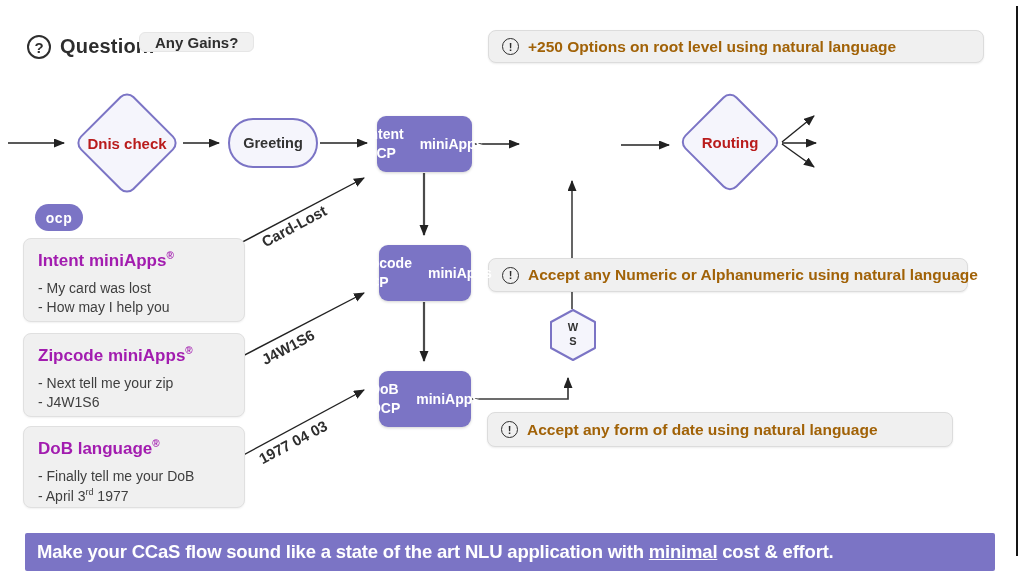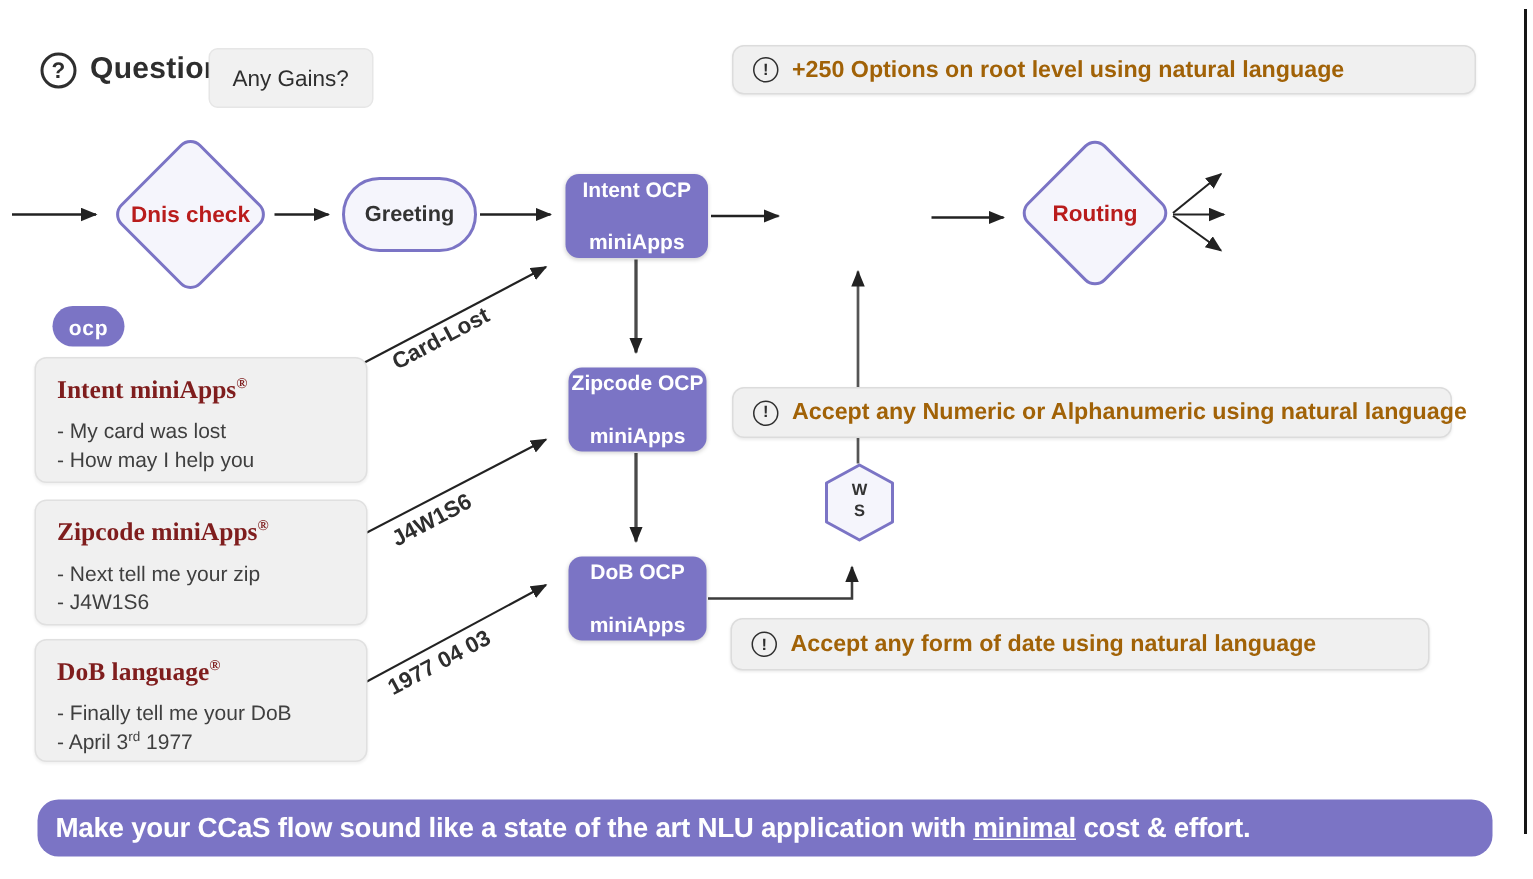--- a/index.html
+++ b/index.html
@@ -6,22 +6,22 @@
   .stage{position:relative;width:1022px;height:586px;background:#ffffff;overflow:hidden;
          font-family:"Liberation Sans",sans-serif;color:#2e2e2e;}
   .abs{position:absolute;}
   svg.overlay{position:absolute;left:0;top:0;z-index:1;}
   .z2{z-index:2;}
 
   
   .q-icon{left:27px;top:35px;width:24px;height:24px;border:2.5px solid #2e2e2e;border-radius:50%;
           display:flex;align-items:center;justify-content:center;font-weight:bold;font-size:15px;box-sizing:border-box;}
   .q-label{left:60px;top:35px;font-weight:bold;font-size:20px;letter-spacing:.2px;}
-  .q-badge{left:139px;top:32px;height:40px;padding:0 15px;background:#f1f1f1;border:1px solid #e6e6e6;
-           border-radius:6px;display:flex;align-items:center;font-weight:normal;font-size:15px;box-sizing:border-box;}
+  .q-badge{left:139px;top:32px;height:20px;padding:0 15px;background:#f1f1f1;border:1px solid #e6e6e6;
+           border-radius:6px;display:flex;align-items:center;font-weight:bold;font-size:15px;box-sizing:border-box;}
 
   
   .callout{background:#f0f0f0;border:1px solid #dcdcdc;border-radius:8px;display:flex;align-items:center;
            gap:9px;padding:0 13px;box-sizing:border-box;box-shadow:0 1px 2px rgba(0,0,0,.08);}
   .callout .cicon{width:17px;height:17px;border:1.7px solid #2e2e2e;border-radius:50%;flex:none;
            display:flex;align-items:center;justify-content:center;font-weight:bold;font-size:11px;box-sizing:border-box;}
   .callout .ctxt{font-weight:bold;font-size:15.5px;color:#a16207;white-space:nowrap;}
 
   
   .dia-wrap{display:block;}
@@ -29,46 +29,46 @@
        transform:rotate(45deg);box-sizing:border-box;}
   .dia-label{position:absolute;inset:0;display:flex;align-items:center;justify-content:center;
        font-weight:bold;font-size:15px;color:#b91c1c;}
 
   
   .pill{background:#f5f5fc;border:2.5px solid #7b74c5;border-radius:28px;display:flex;flex-direction:column;
         align-items:center;justify-content:center;font-weight:bold;font-size:14.5px;color:#333;
         line-height:1.25;box-sizing:border-box;}
 
   
-  .pnode{background:#7b74c5;border-radius:9px;color:#ffffff;display:flex;flex-direction:column;
+  .pnode{background:#7b74c5;border-radius:9px;color:#ffffff;display:flex;flex-direction:row;
          align-items:center;justify-content:center;font-weight:bold;font-size:14px;line-height:1.35;
          box-shadow:0 1px 3px rgba(0,0,0,.18);gap:16px;}
 
   
   .hex-label{left:551px;top:310px;width:44px;height:50px;display:flex;flex-direction:column;
          align-items:center;justify-content:center;font-weight:bold;font-size:11px;line-height:1.25;color:#333;}
 
   
   .ocp{left:35px;top:204px;width:48px;height:27px;background:#7b74c5;border-radius:14px;display:flex;
        align-items:center;justify-content:center;color:#fff;font-weight:bold;font-size:14px;letter-spacing:.5px;}
 
   
   .card{background:#f0f0f0;border:1px solid #e0e0e0;border-radius:8px;padding:9px 14px;box-sizing:border-box;
         box-shadow:0 1px 2px rgba(0,0,0,.06);}
-  .card h3{margin:2px 0 9px 0;font-size:17px;color:#7f1d1d;font-weight:bold;font-family:Liberation Serif, serif;}
+  .card h3{margin:2px 0 9px 0;font-size:17px;color:#a21caf;font-weight:bold;}
   .card h3 .reg{font-size:10px;vertical-align:super;}
   .card p{margin:3px 0;font-size:14px;color:#3f3f3f;}
   .card sup{font-size:9px;}
 
   
   .edge-label{font-weight:bold;font-size:15px;color:#2e2e2e;white-space:nowrap;
         transform:translate(-50%,-50%) rotate(-28deg);}
 
   
-  .banner{left:25px;top:533px;width:970px;height:38px;background:#7b74c5;border-radius:14px;display:flex;
+  .banner{left:25px;top:533px;width:970px;height:38px;background:#7b74c5;border-radius:2px;display:flex;
         align-items:center;padding:0 12px;box-sizing:border-box;color:#fff;font-weight:bold;font-size:18.5px;
         white-space:nowrap;letter-spacing:-.2px;}
   .banner .ul{text-decoration:underline;}
 </style>
 </head>
 <body>
 
 <div class="stage">
 
   <svg class="overlay" width="1022" height="586" viewBox="0 0 1022 586">

